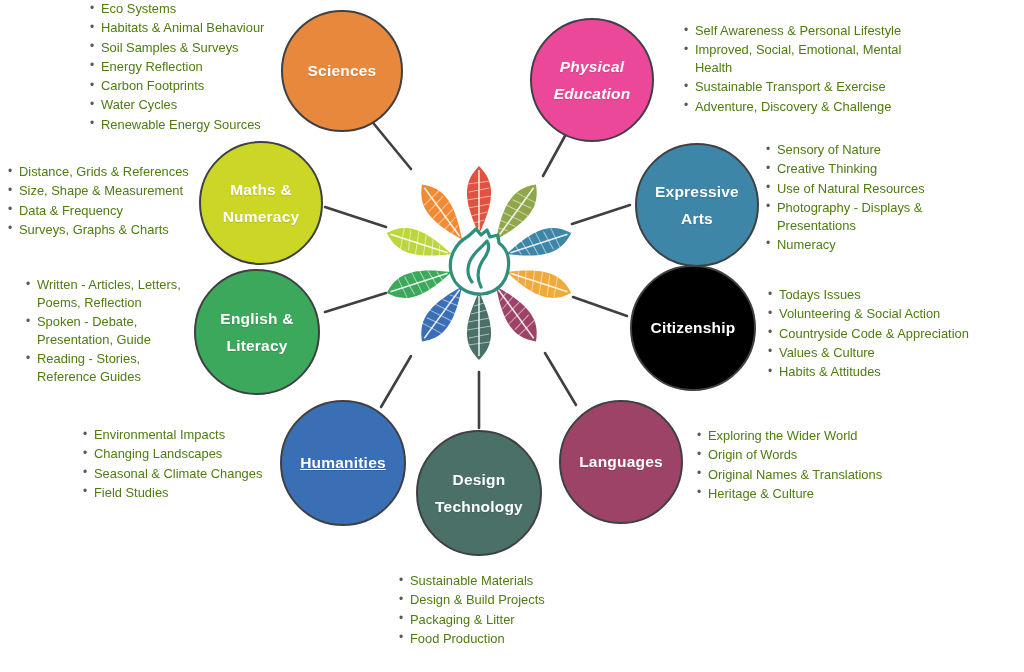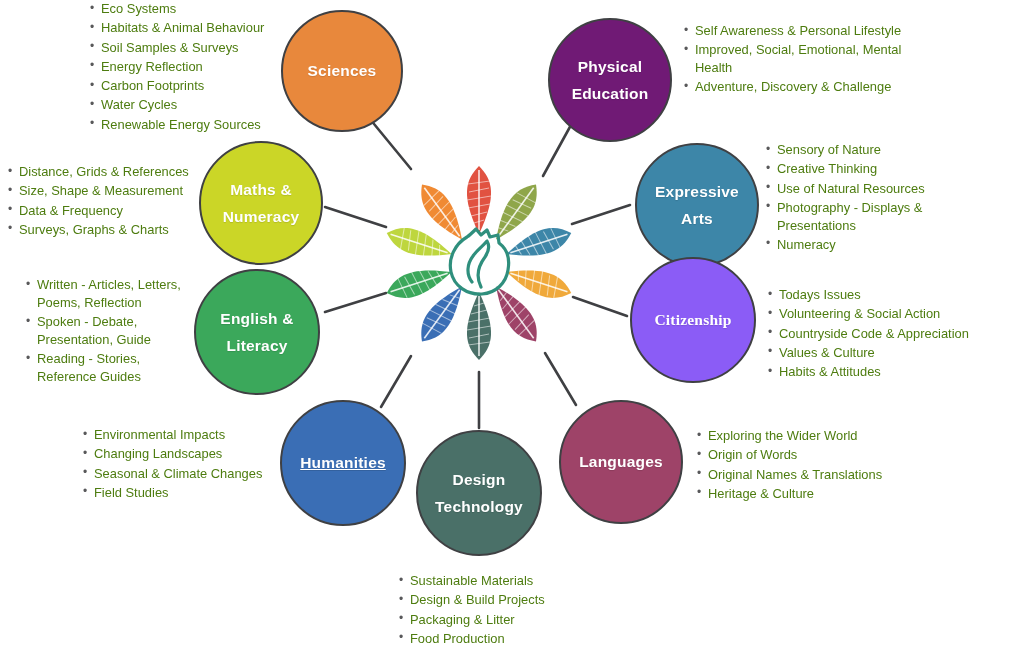--- a/index.html
+++ b/index.html
@@ -244,31 +244,31 @@
         <path d="M2,24 C-4,12 0,2 6,-6 C10,-12 11,-17 8,-22
                  C4,-17 -2,-13 -6,-7 C-12,1 -13,11 -7,19"></path>
       </g>
     </g>
   </svg>
 
   <div class="node" style="left:281px; top:10px; width:122px; height:122px; background:#E8883C;">
     <span class="node-label" style="white-space: pre-line;">Sciences</span>
   </div>
 
-  <div class="node" style="left:548px; top:18px; width:124px; height:124px; background:#701a75;">
+  <div class="node" style="left:530px; top:18px; width:124px; height:124px; background:#ec4899;font-style:italic;">
     <span class="node-label" style="white-space: pre-line;">Physical
 Education</span>
   </div>
 
   <div class="node" style="left:635px; top:143px; width:124px; height:124px; background:#3D86A8;">
     <span class="node-label" style="white-space: pre-line;">Expressive
 Arts</span>
   </div>
 
-  <div class="node" style="left:630px; top:257px; width:126px; height:126px; background:#8b5cf6;font-family:Liberation Serif, serif;">
+  <div class="node" style="left:630px; top:265px; width:126px; height:126px; background:#000000;">
     <span class="node-label" style="white-space: pre-line;">Citizenship</span>
   </div>
 
   <div class="node" style="left:559px; top:400px; width:124px; height:124px; background:#9E4368;">
     <span class="node-label" style="white-space: pre-line;">Languages</span>
   </div>
 
   <div class="node" style="left:416px; top:430px; width:126px; height:126px; background:#4A7068;">
     <span class="node-label" style="white-space: pre-line;">Design
 Technology</span>
@@ -298,20 +298,21 @@
       <li>Water Cycles</li>
       <li>Renewable Energy Sources</li>
     </ul>
   </div>
 
   <div class="topics" style="left:684px; top:22px; width:250px;">
     <ul>
       <li>Self Awareness &amp; Personal Lifestyle</li>
       <li>Improved, Social, Emotional, Mental
  Health</li>
+      <li>Sustainable Transport &amp; Exercise</li>
       <li>Adventure, Discovery &amp; Challenge</li>
     </ul>
   </div>
 
   <div class="topics" style="left:766px; top:141px; width:225px;">
     <ul>
       <li>Sensory of Nature</li>
       <li>Creative Thinking</li>
       <li>Use of Natural Resources</li>
       <li>Photography - Displays &amp;

